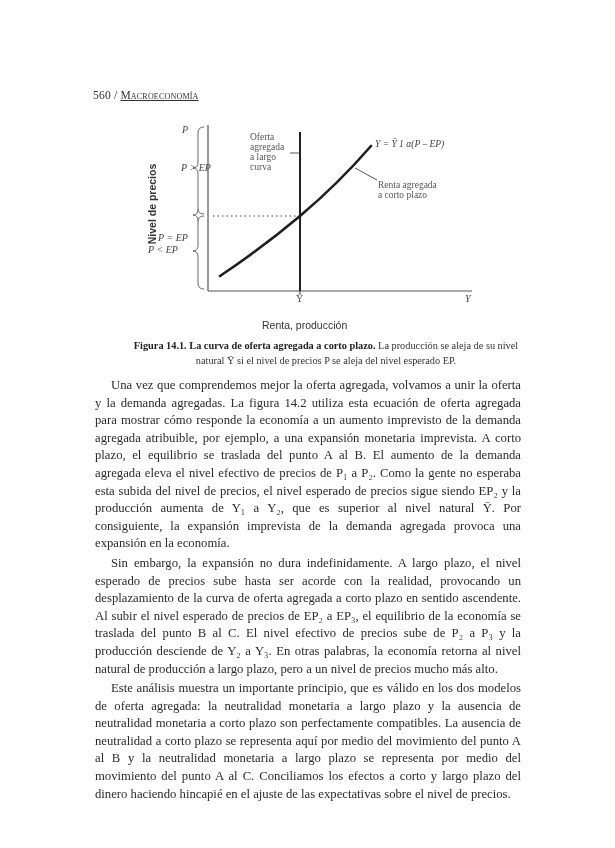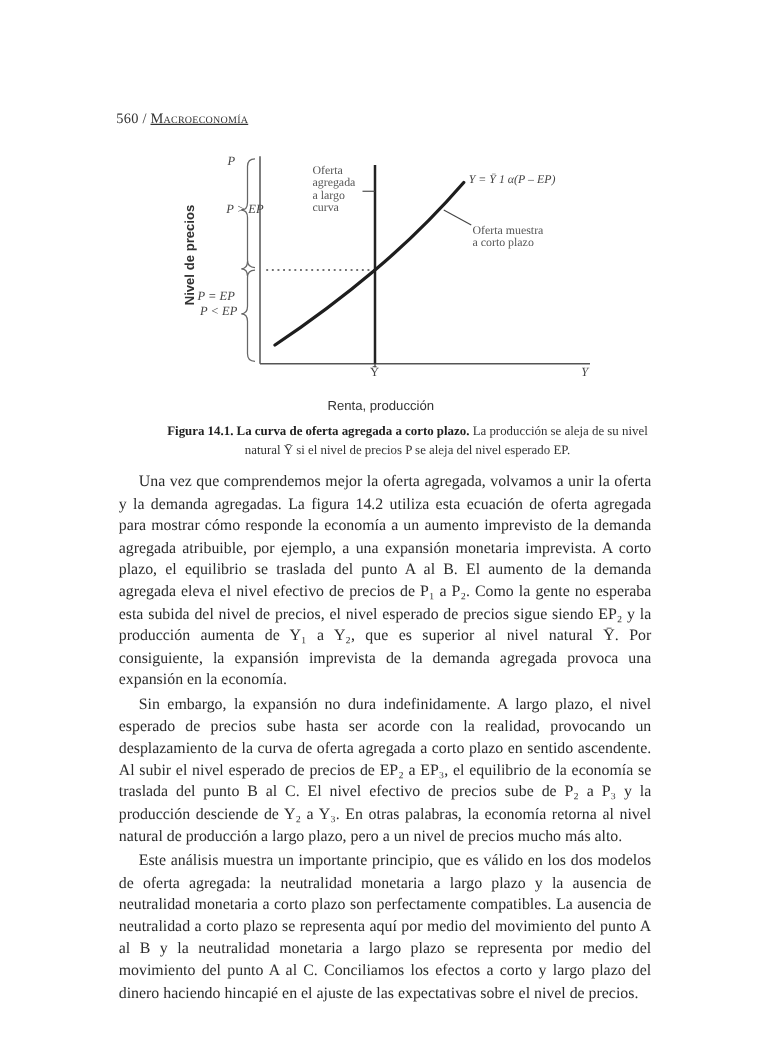--- a/index.html
+++ b/index.html
@@ -50,39 +50,39 @@
     <path d="M220 276 Q262 248 300 216 Q338 184 371 146" fill="none" stroke="#1e1e1e" stroke-width="2.6" stroke-linecap="round"></path>
 
     <line x1="355" y1="168" x2="377" y2="180" stroke="#444" stroke-width="0.9"></line>
 
     <line x1="300" y1="291" x2="300" y2="294" stroke="#444" stroke-width="1"></line>
   </svg>
 
   <span class="lbl" style="left:182px; top:125px;">P</span>
   <span class="lbl" style="left:158px; top:163px;margin-left:23px;">P &gt; EP</span>
   <span class="lbl" style="left:158px; top:209px;margin-top:24px;">P = EP</span>
-  <span class="lbl" style="left:160px; top:245px;text-align:right;">P &lt; EP</span>
+  <span class="lbl" style="left:148px; top:245px;text-align:right;">P &lt; EP</span>
 
   <div class="axis-title-y">Nivel de precios</div>
 
   <span class="lbl" style="left:296px; top:294px; font-style:normal;">Ȳ</span>
   <span class="lbl" style="left:465px; top:294px;">Y</span>
   <div class="axis-title-x">Renta, producción</div>
 
   <div class="note" style="left:250px; top:132px;">
     <div>Oferta</div>
     <div>agregada</div>
     <div>a largo</div>
     <div>curva</div>
   </div>
 
   <span class="lbl" style="left:375px; top:139px; font-size:9.5px;">Y = Ȳ 1 α(P – EP)</span>
 
   <div class="note" style="left:378px; top:180px;">
-    <div>Oferta muestra</div>
+    <div>Renta agregada</div>
     <div>a corto plazo</div>
   </div>
 </div>
 
 <div class="caption">
   <b>Figura 14.1. La curva de oferta agregada a corto plazo.</b><span> La producción se aleja de su nivel natural Ȳ si el nivel de precios P se aleja del nivel esperado EP.</span>
 </div>
 
 <div class="body-text">
   <p>Una vez que comprendemos mejor la oferta agregada, volvamos a unir la oferta y la demanda agregadas. La figura 14.2 utiliza esta ecuación de oferta agregada para mostrar cómo responde la economía a un aumento imprevisto de la demanda agregada atribuible, por ejemplo, a una expansión monetaria imprevista. A corto plazo, el equilibrio se traslada del punto A al B. El aumento de la demanda agregada eleva el nivel efectivo de precios de P₁ a P₂. Como la gente no esperaba esta subida del nivel de precios, el nivel esperado de precios sigue siendo EP₂ y la producción aumenta de Y₁ a Y₂, que es superior al nivel natural Ȳ. Por consiguiente, la expansión imprevista de la demanda agregada provoca una expansión en la economía.</p>

